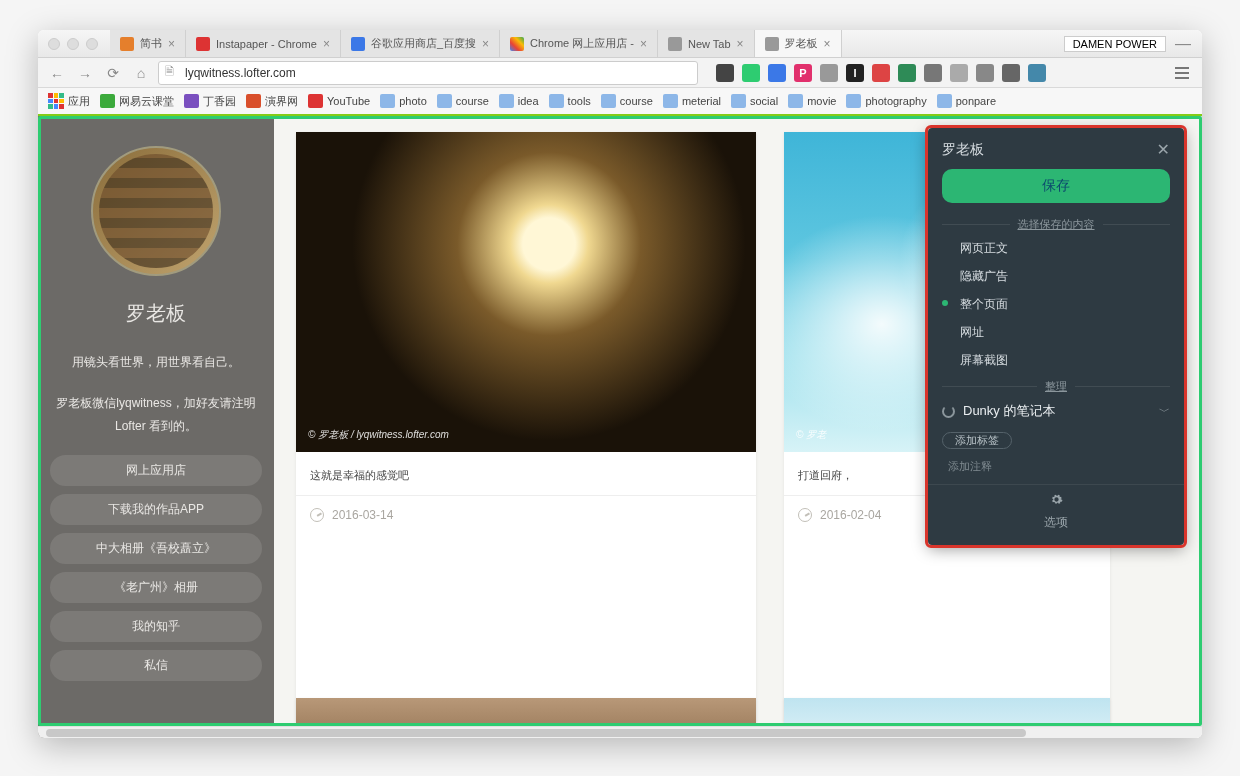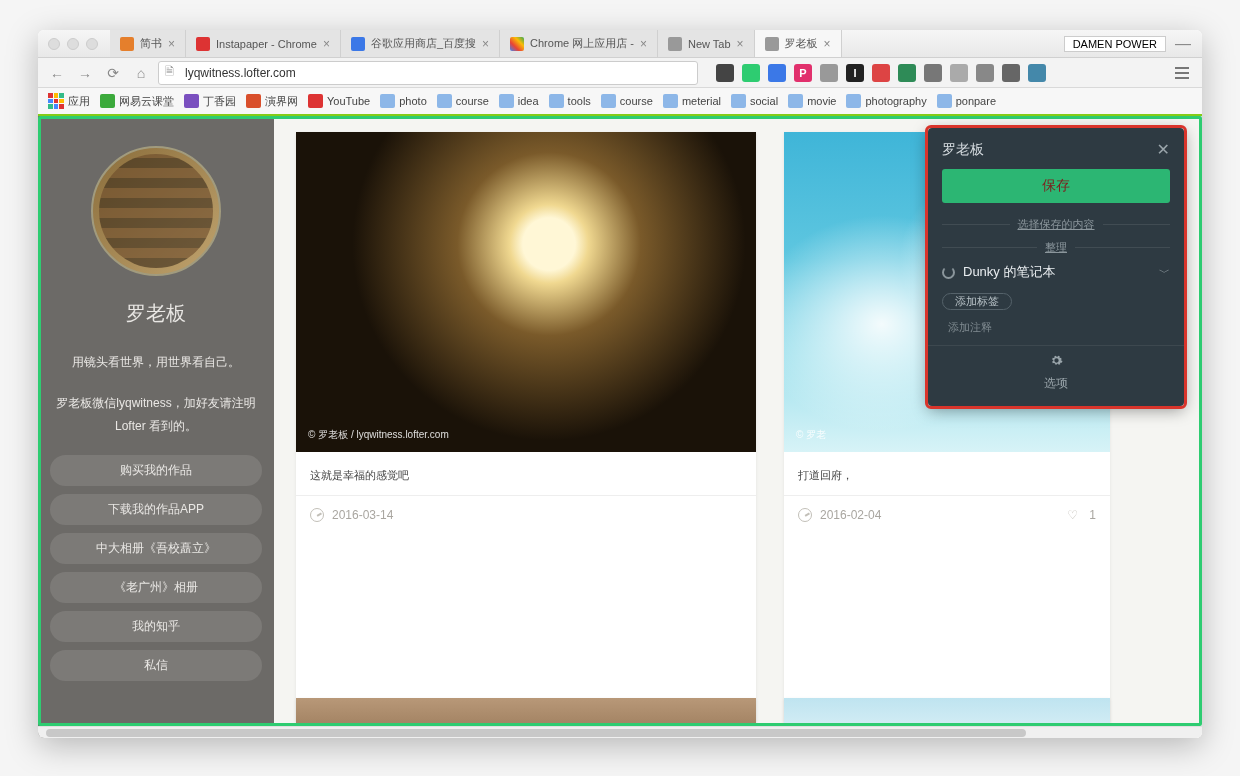--- a/index.html
+++ b/index.html
@@ -57,40 +57,40 @@
 .sidebar-links { display: flex; flex-direction: column; gap: 8px; margin-top: 18px; }
 .pill-link { background: #7c7a77; border-radius: 16px; padding: 7px 0; font-size: 12px; cursor:pointer; }
 
 
 .main { flex: 1; background: #f5f5f2; padding: 16px 22px; display: flex; gap: 28px; position: relative; }
 .card { background: #fff; width: 460px; display: flex; flex-direction: column; box-shadow: 0 1px 3px rgba(0,0,0,0.08); }
 .card-img { height: 320px; background: #222; position: relative; }
 .img-escalator { background: radial-gradient(circle at 55% 35%, #fff7d6 0 8%, #f0d890 12%, #7a5a2a 28%, #1a1208 60%); }
 .img-sky { background: linear-gradient(#3fb5d8,#5fc7e0 40%,#9fe1ed 70%,#d7f3f7); position:relative; }
 .img-sky::after { content:""; position:absolute; inset:0; background: radial-gradient(ellipse at 30% 60%, rgba(255,255,255,.9), transparent 40%), radial-gradient(ellipse at 70% 40%, rgba(255,255,255,.9), transparent 35%);}
-.watermark { position: absolute; bottom: 10px; left: 12px; color: rgba(255,255,255,.85); font-size: 10px; }
+.watermark { position: absolute; bottom: 10px; left: 12px; color: rgba(255,255,255,.85); font-size: 10px; font-style: italic; }
 .card-caption { padding: 16px 14px 12px; font-size: 11px; color: #444; }
 .card-footer { border-top: 1px solid #eee; padding: 12px 14px; display: flex; align-items: center; gap: 8px; color: #a9a6a0; font-size: 12px; }
 .clock-icon { width: 14px; height: 14px; border: 1.5px solid #c2bfb8; border-radius: 50%; position: relative; }
 .clock-icon::before { content:""; position:absolute; width:5px; height:1.5px; background:#c2bfb8; top:50%; left:50%; transform-origin:left; transform:rotate(-30deg);}
 .heart-icon { margin-left: auto; width:14px; height:14px; color:#c2bfb8; }
 .card.second { width: 326px; }
 .card.second .card-img { height: 320px; }
 
 .partial-row { position:absolute; bottom:-20px; left:22px; right:22px; display:flex; gap:28px; }
 .partial-card { background:#fff; height:60px; box-shadow:0 1px 3px rgba(0,0,0,.08); }
 .partial-card.a { width:460px; background:linear-gradient(#b89878,#8a6a4a); }
 .partial-card.b { width:326px; background:linear-gradient(#bfe4f0,#e8f6fa); }
 
 
 .evernote { position: absolute; top: 12px; right: 18px; width: 256px; background: #2e3a42; color: #d7dde1; border-radius: 4px; box-shadow: 0 4px 16px rgba(0,0,0,.4); padding: 12px 14px 14px; z-index: 20; }
 .evernote .red-outline { position: absolute; inset: -3px; border: 3px solid #d9342b; border-radius: 6px; pointer-events: none; }
 .ev-header { display: flex; align-items: center; justify-content: space-between; font-size: 14px; margin-bottom: 10px; }
 .ev-close { color: #9aa5ab; font-size: 16px; cursor:pointer; }
-.ev-save { background: #2cb673; color: #7f1d1d; text-align: center; padding: 8px 0; border-radius: 3px; font-size: 14px; cursor:pointer; margin-bottom: 14px; }
+.ev-save { background: #2cb673; color: #0c4a6e; text-align: center; padding: 8px 0; border-radius: 10px; font-size: 14px; cursor:pointer; margin-bottom: 14px; }
 .ev-section { font-size: 11px; color: #8b969c; margin: 6px 0 8px; display:flex; align-items:center; gap:8px;text-decoration:underline; }
 .ev-section::before, .ev-section::after { content:""; flex:1; height:1px; background:#414c53; }
 .ev-list { display: flex; flex-direction: column; gap: 11px; font-size: 12px; padding-left: 18px; margin-bottom: 10px; }
 .ev-item { position: relative; cursor:pointer; }
 .ev-item.active::before { content:""; position:absolute; left:-18px; top:4px; width:6px; height:6px; background:#2cb673; border-radius:50%; }
 .ev-notebook { display:flex; align-items:center; gap:8px; font-size:13px; color:#e8ecef; margin:4px 0 10px; cursor:pointer; }
 .spinner { width:13px; height:13px; border:2px solid #8b969c; border-top-color:transparent; border-radius:50%; }
 .chev { margin-left:auto; color:#8b969c; font-size:11px; }
 .ev-tag { display:inline-block; border:1px solid #55626a; border-radius:12px; padding:0 12px; font-size:11px; color:#b8c2c7; cursor:pointer; margin-bottom:10px; }
 .ev-note { font-size:11px; color:#7f8a90; margin-left:6px; margin-bottom:10px; cursor:pointer; }
@@ -257,21 +257,21 @@
   <div class="viewport">
     <div class="green-border"></div>
 
     <div class="page">
       <aside class="sidebar">
         <div class="avatar"></div>
         <div class="profile-name">罗老板</div>
         <div class="bio">用镜头看世界，用世界看自己。</div>
         <div class="bio">罗老板微信lyqwitness，加好友请注明Lofter 看到的。</div>
         <div class="sidebar-links" id="sidebar-links">
-            <div class="pill-link">购买我的作品</div>
+            <div class="pill-link">网上应用店</div>
             <div class="pill-link">下载我的作品APP</div>
             <div class="pill-link">中大相册《吾校矗立》</div>
             <div class="pill-link">《老广州》相册</div>
             <div class="pill-link">我的知乎</div>
             <div class="pill-link">私信</div>
           </div>
       </aside>
 
       <main class="main">
         <article class="card">
@@ -307,20 +307,27 @@
 
     <div class="evernote">
       <div class="red-outline"></div>
       <div class="ev-header">
         <span>罗老板</span>
         <span class="ev-close">✕</span>
       </div>
       <div class="ev-save">保存</div>
       <div class="ev-section">
           <span>选择保存的内容</span>
+        </div>
+      <div class="ev-list" id="ev-list">
+          <div class="ev-item">网页正文</div>
+          <div class="ev-item">隐藏广告</div>
+          <div class="ev-item active">整个页面</div>
+          <div class="ev-item">网址</div>
+          <div class="ev-item">屏幕截图</div>
         </div>
       <div class="ev-section">
           <span>整理</span>
         </div>
       <div class="ev-notebook">
         <span class="spinner"></span>
         <span>Dunky 的笔记本</span>
         <span class="chev">﹀</span>
       </div>
       <div class="ev-tag">添加标签</div>

